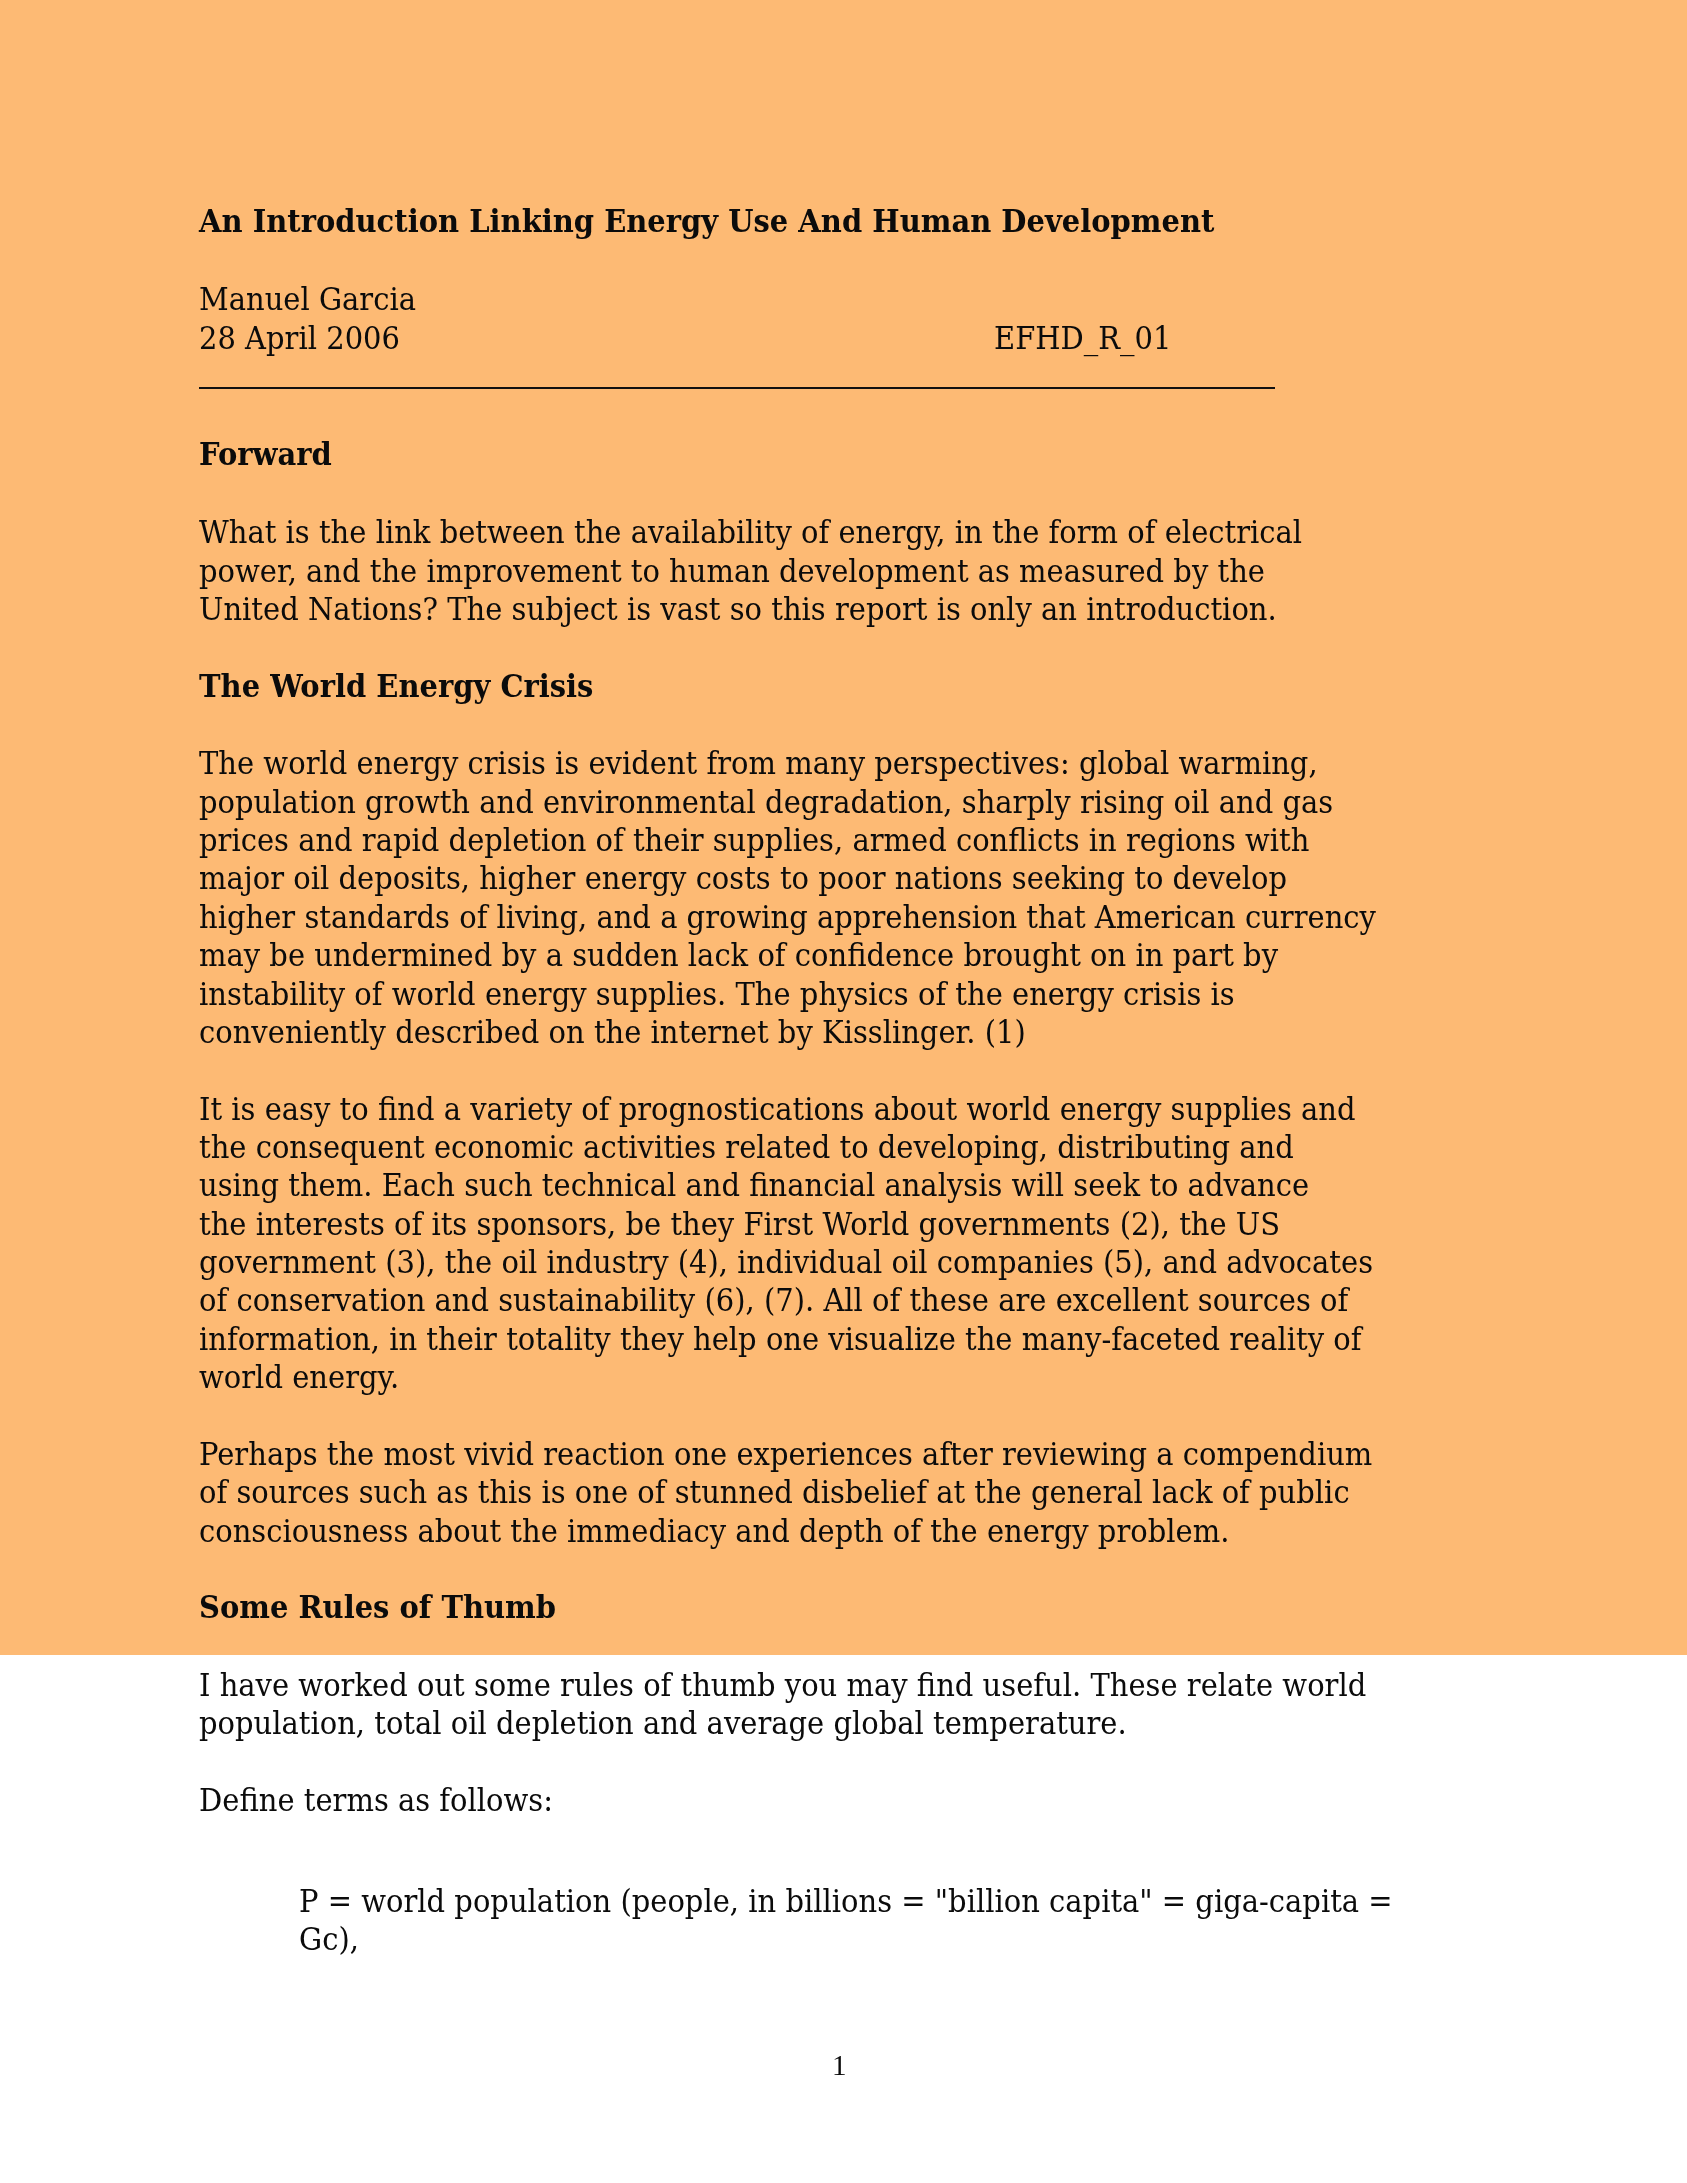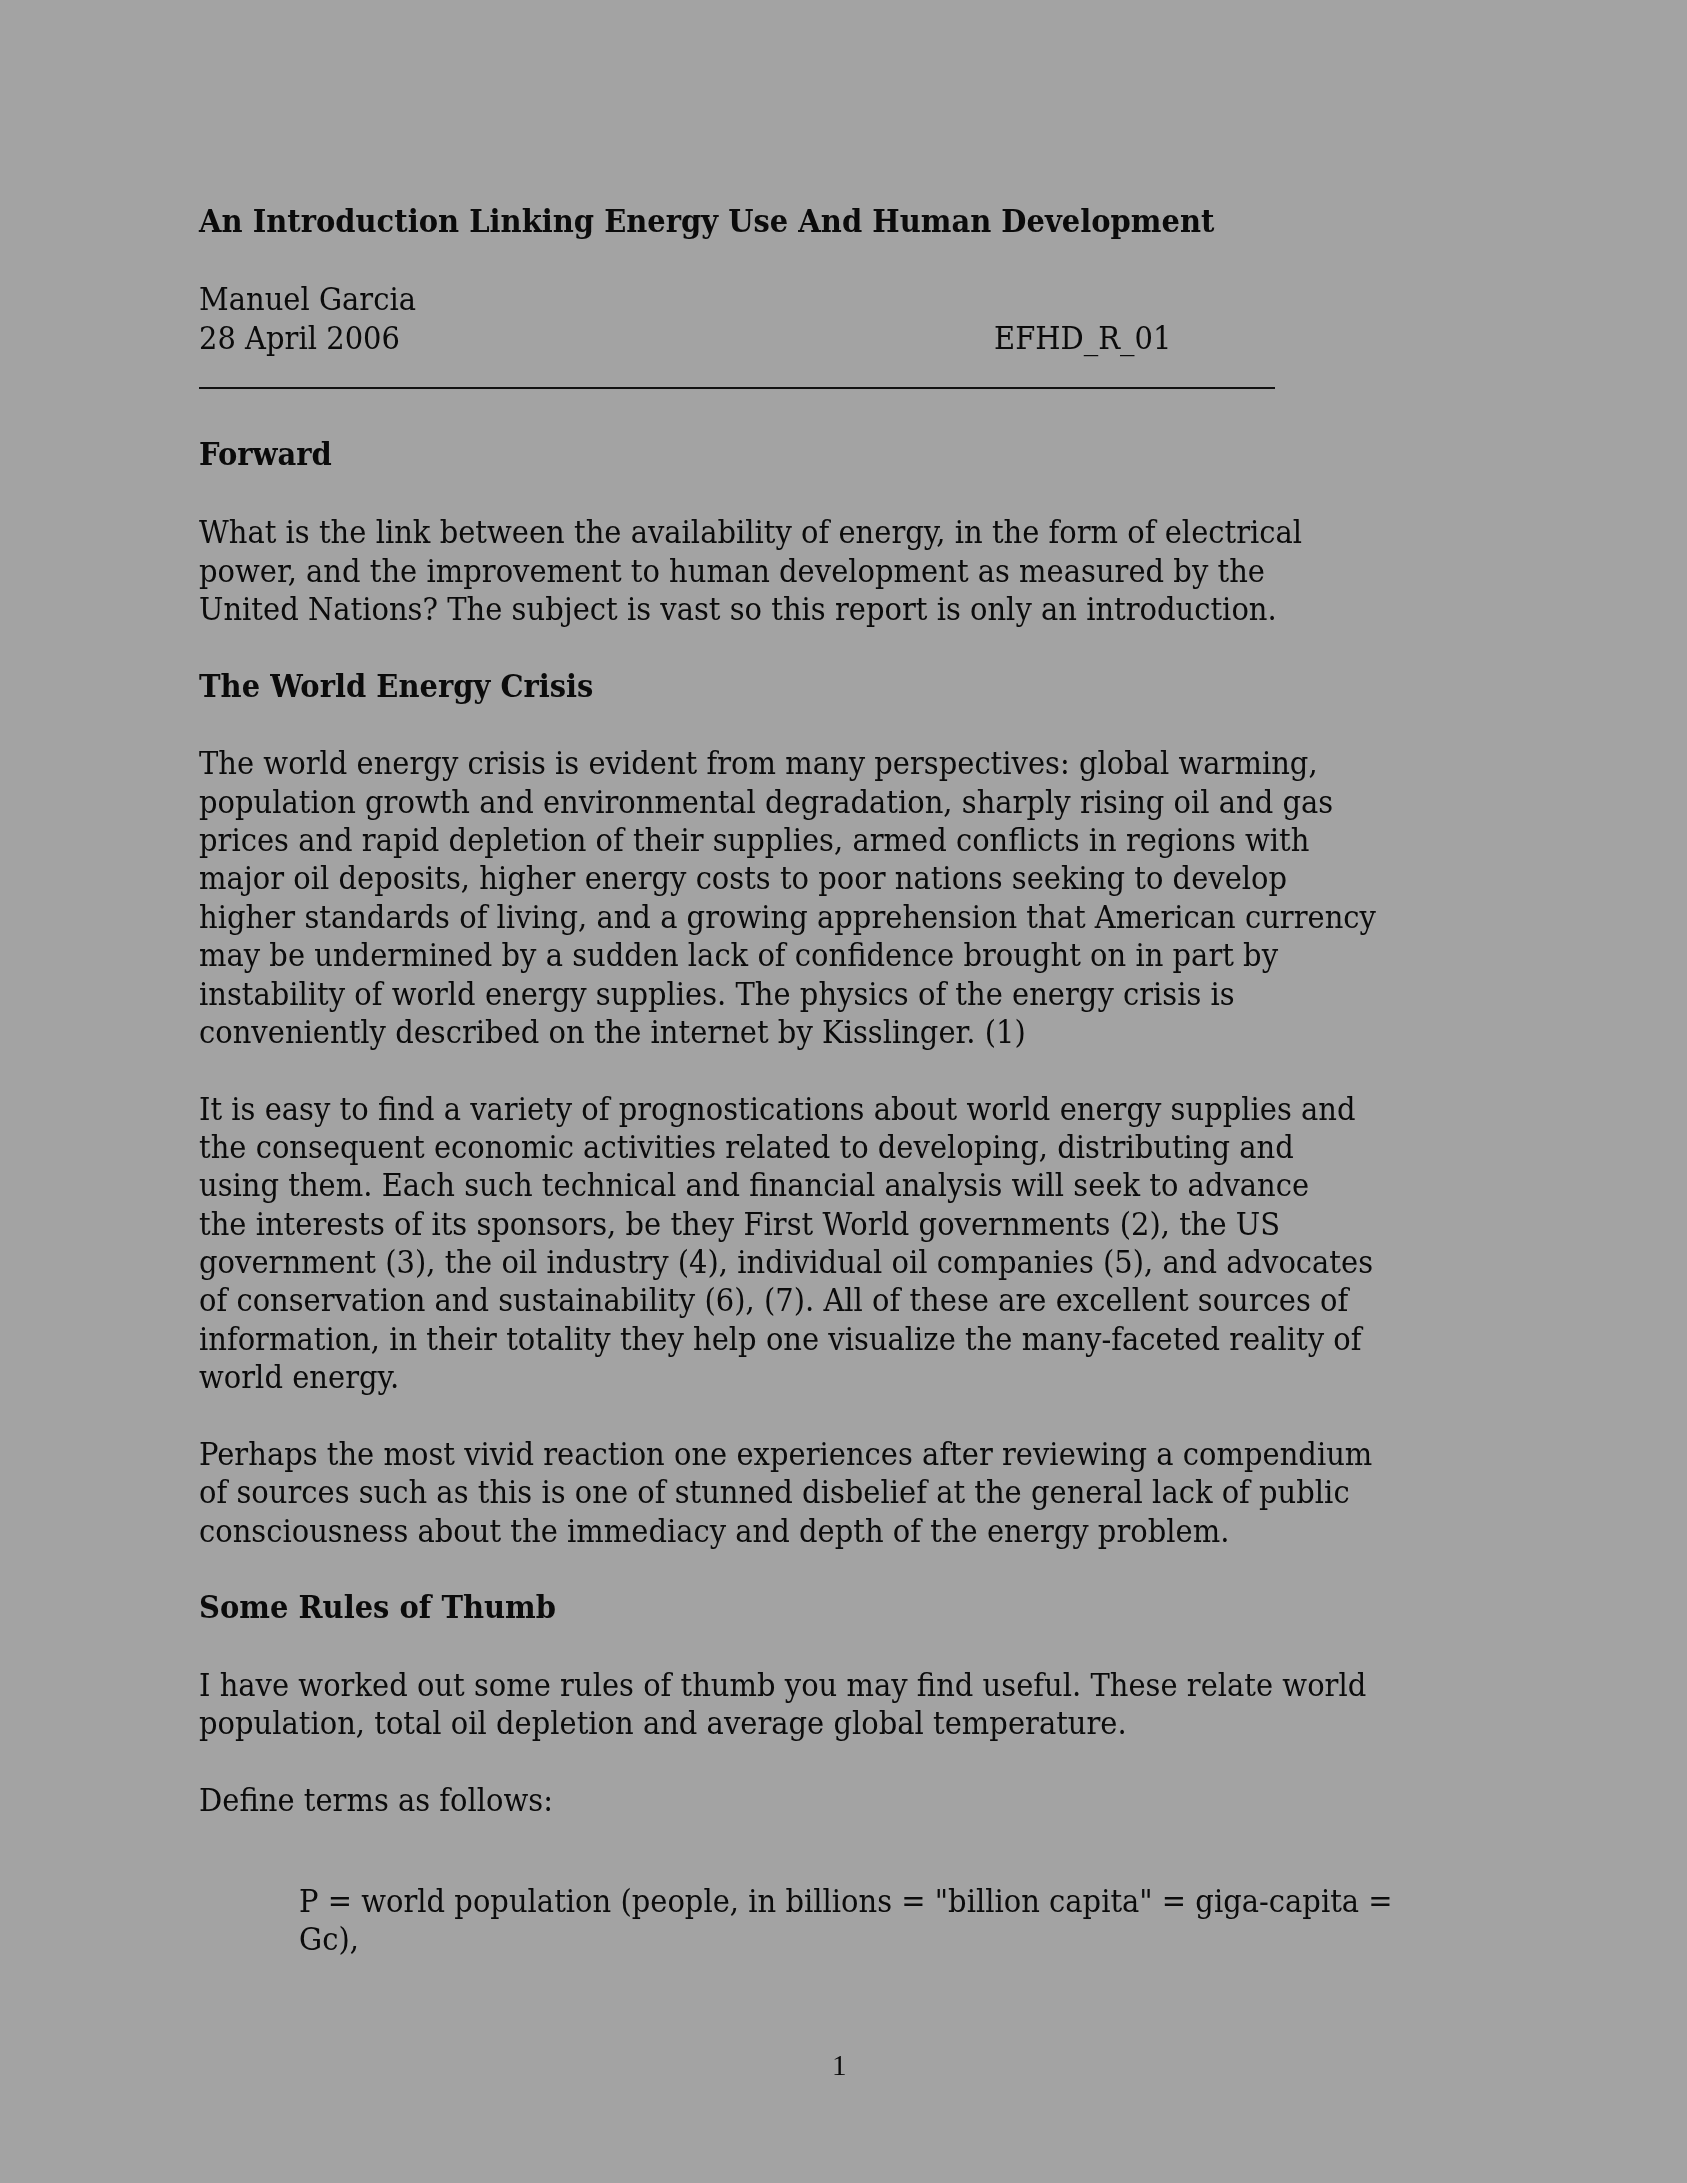--- a/index.html
+++ b/index.html
@@ -1,17 +1,17 @@
 <!DOCTYPE html>
 <html style="font-size:10.6px"><head>
 <meta charset="utf-8">
 <style>
   html, body { margin:0; padding:0; background:#ffffff; }
   body { width:1687px; height:2183px; position:relative; overflow:hidden; color:#0b0b0b; }
-  .page { position:absolute; left:0; top:0; width:1687px; height:2183px; background:#a3a3a3; }
+  .page { position:absolute; left:0; top:0; width:1687px; height:1655px; background:#fdba74; }
   .ln {
     position:absolute; left:199px; white-space:nowrap;
     font-family:"DejaVu Serif", serif; font-size:31px; line-height:1;
     transform-origin:0 100%; transform:scaleX(0.935);
   }
   .ln.b { font-weight:bold; }
   .ind { left:299px; }
   .rule { position:absolute; left:199px; top:387px; width:1076px; height:2px; background:#111; }
   .pnum { position:absolute; left:832px; top:2051px; font-family:"Liberation Serif", serif; font-size:29px; line-height:1; }
 </style>

